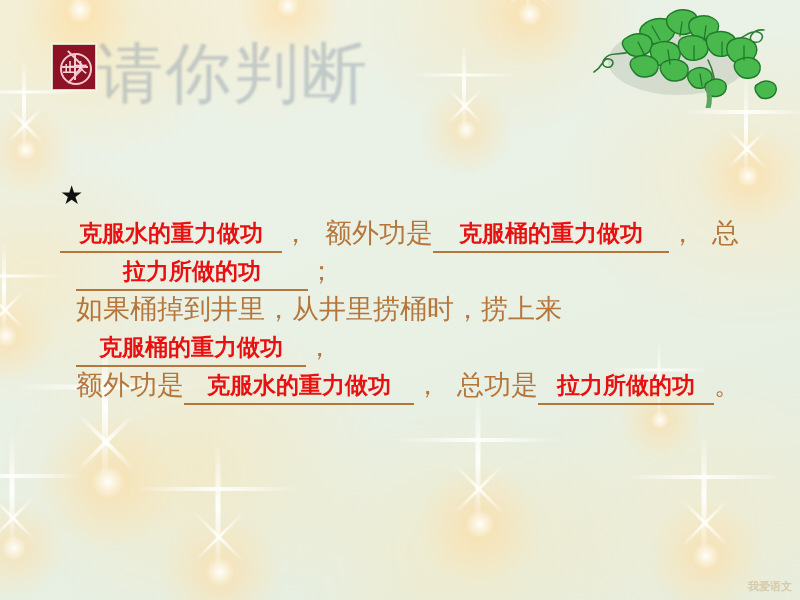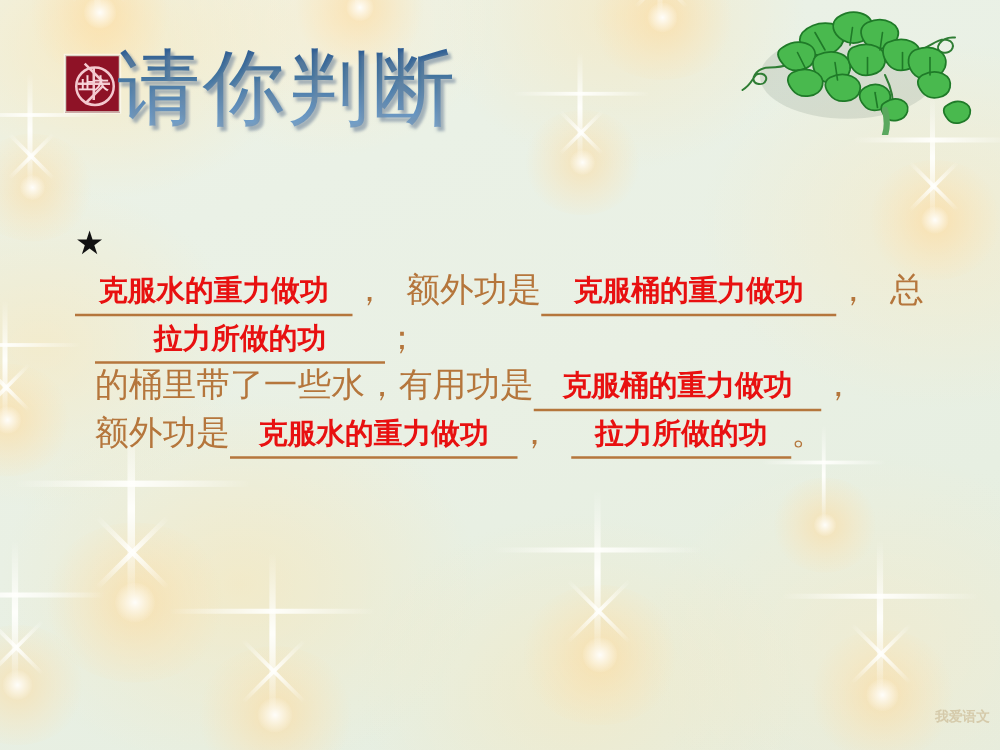--- a/index.html
+++ b/index.html
@@ -104,21 +104,21 @@
     border-bottom:2px solid #b5763c;
     text-align:center;
     padding:0 4px 2px 4px;
     line-height:30px;
   }
   .sp{display:inline-block;}
   .sp.s2{width:16px;}
 
   
   #watermark{
-    position:absolute;right:8px;bottom:19px;
+    position:absolute;right:8px;bottom:6px;
     display:flex;align-items:center;gap:6px;
     color:rgba(212,200,168,.95);
     font-size:11px;font-family:"DejaVu Sans",sans-serif;
     white-space:nowrap;
   }
   #watermark .wm-cn{font-weight:bold;letter-spacing:0px;}
   #watermark .wm-url{font-family:"DejaVu Sans Mono",monospace;letter-spacing:.5px;}
 </style>
 </head>
 <body>
@@ -280,21 +280,20 @@
   <div id="seal">
     <div class="ring"></div>
     <div class="gl" style="left:9px;top:21px;width:26px;height:1.5px;"></div>
     <div class="gl" style="left:21px;top:9px;width:1.5px;height:26px;"></div>
     <div class="gl" style="left:12px;top:12px;width:20px;height:1.5px;transform:rotate(45deg);transform-origin:center;"></div>
     <div class="gl" style="left:12px;top:30px;width:20px;height:1.5px;transform:rotate(-45deg);transform-origin:center;"></div>
     <div class="lbl">止大</div>
   </div>
 
   <div id="title-shadow">请你判断</div>
-  <div id="title">请你判断</div>
 
   <div id="body">
 
     <div class="ln">
       <span class="star">★</span>
     </div>
 
     <div class="ln">
       <span class="blank" style="min-width:214px;">
         <span class="ans">克服水的重力做功</span>
@@ -310,36 +309,39 @@
       <span class="txt">总</span>
     </div>
 
     <div class="ln indent">
       <span class="blank" style="min-width:224px;">
         <span class="ans">拉力所做的功</span>
       </span>
       <span class="txt">；</span>
     </div>
 
-
     <div class="ln indent">
-      <span class="txt">的桶里带了一些水，有用功是</span>
+      <span class="txt">如果桶掉到井里，从井里捞桶时，捞上来</span>
+    </div>
+
+    <div class="ln indent">
       <span class="blank" style="min-width:222px;">
         <span class="ans">克服桶的重力做功</span>
       </span>
       <span class="txt">，</span>
     </div>
 
     <div class="ln indent">
       <span class="txt">额外功是</span>
       <span class="blank" style="min-width:222px;">
         <span class="ans">克服水的重力做功</span>
       </span>
       <span class="txt">，</span>
       <span class="sp s2"></span>
+      <span class="txt">总功是</span>
       <span class="blank" style="min-width:168px;">
         <span class="ans">拉力所做的功</span>
       </span>
       <span class="txt">。</span>
     </div>
 
   </div>
 
   <div id="watermark">
     <span class="wm-cn">我爱语文</span>

